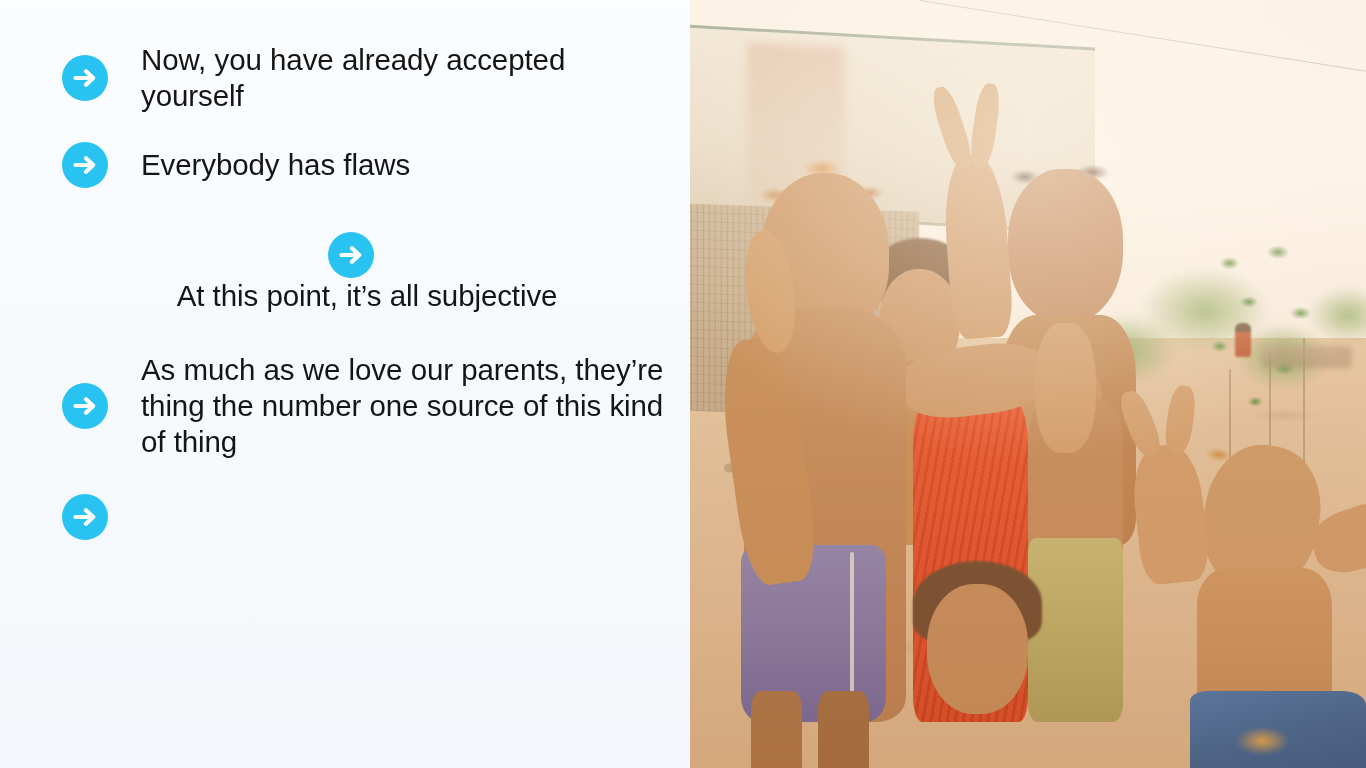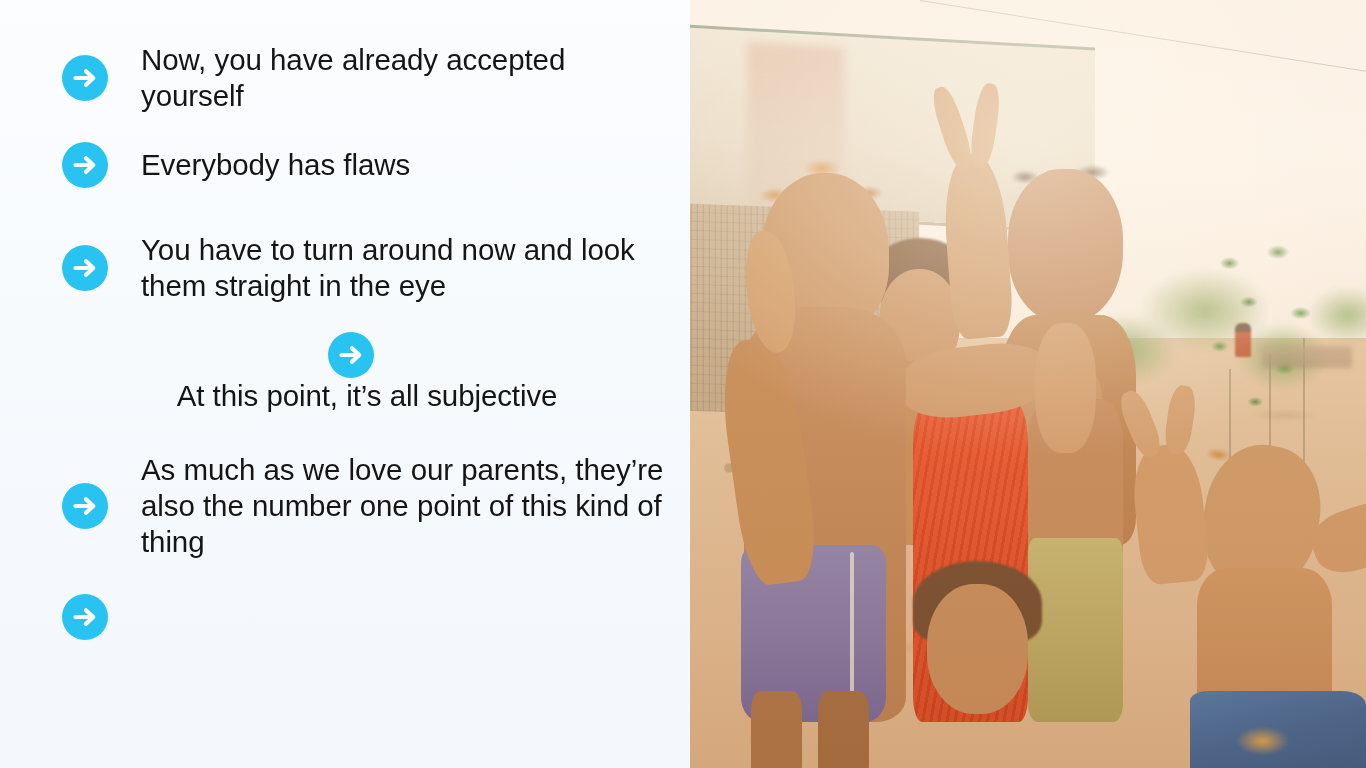--- a/index.html
+++ b/index.html
@@ -498,51 +498,41 @@
         <span class="bullet-icon-wrap">
           <span class="arrow-circle">
             <svg width="46" height="46" viewBox="0 0 46 46" aria-hidden="true">
               <path d="M13.5 23 h16.5 M24 16.2 L31.2 23 L24 29.8" fill="none" stroke="#ffffff" stroke-width="4.2" stroke-linecap="round" stroke-linejoin="round"></path>
             </svg>
           </span>
         </span>
         <span class="bullet-text">Everybody has flaws</span>
       </div>
 
-      <div class="bullet b3">
-        <span class="bullet-icon-wrap">
-          <span class="arrow-circle">
-            <svg width="46" height="46" viewBox="0 0 46 46" aria-hidden="true">
-              <path d="M13.5 23 h16.5 M24 16.2 L31.2 23 L24 29.8" fill="none" stroke="#ffffff" stroke-width="4.2" stroke-linecap="round" stroke-linejoin="round"></path>
-            </svg>
-          </span>
-        </span>
-        <span class="bullet-text">You have to turn around now and look them straight in the eye</span>
-      </div>
 
       <div class="bullet b4">
         <span class="bullet-icon-wrap">
           <span class="arrow-circle">
             <svg width="46" height="46" viewBox="0 0 46 46" aria-hidden="true">
               <path d="M13.5 23 h16.5 M24 16.2 L31.2 23 L24 29.8" fill="none" stroke="#ffffff" stroke-width="4.2" stroke-linecap="round" stroke-linejoin="round"></path>
             </svg>
           </span>
         </span>
         <span class="bullet-text">At this point, it’s all subjective</span>
       </div>
 
       <div class="bullet b5">
         <span class="bullet-icon-wrap">
           <span class="arrow-circle">
             <svg width="46" height="46" viewBox="0 0 46 46" aria-hidden="true">
               <path d="M13.5 23 h16.5 M24 16.2 L31.2 23 L24 29.8" fill="none" stroke="#ffffff" stroke-width="4.2" stroke-linecap="round" stroke-linejoin="round"></path>
             </svg>
           </span>
         </span>
-        <span class="bullet-text">As much as we love our parents, they’re also the number one point of this kind of thing</span>
+        <span class="bullet-text">As much as we love our parents, they’re thing the number one source of this kind of thing</span>
       </div>
 
       <div class="bullet b6">
         <span class="bullet-icon-wrap">
           <span class="arrow-circle">
             <svg width="46" height="46" viewBox="0 0 46 46" aria-hidden="true">
               <path d="M13.5 23 h16.5 M24 16.2 L31.2 23 L24 29.8" fill="none" stroke="#ffffff" stroke-width="4.2" stroke-linecap="round" stroke-linejoin="round"></path>
             </svg>
           </span>
         </span>

